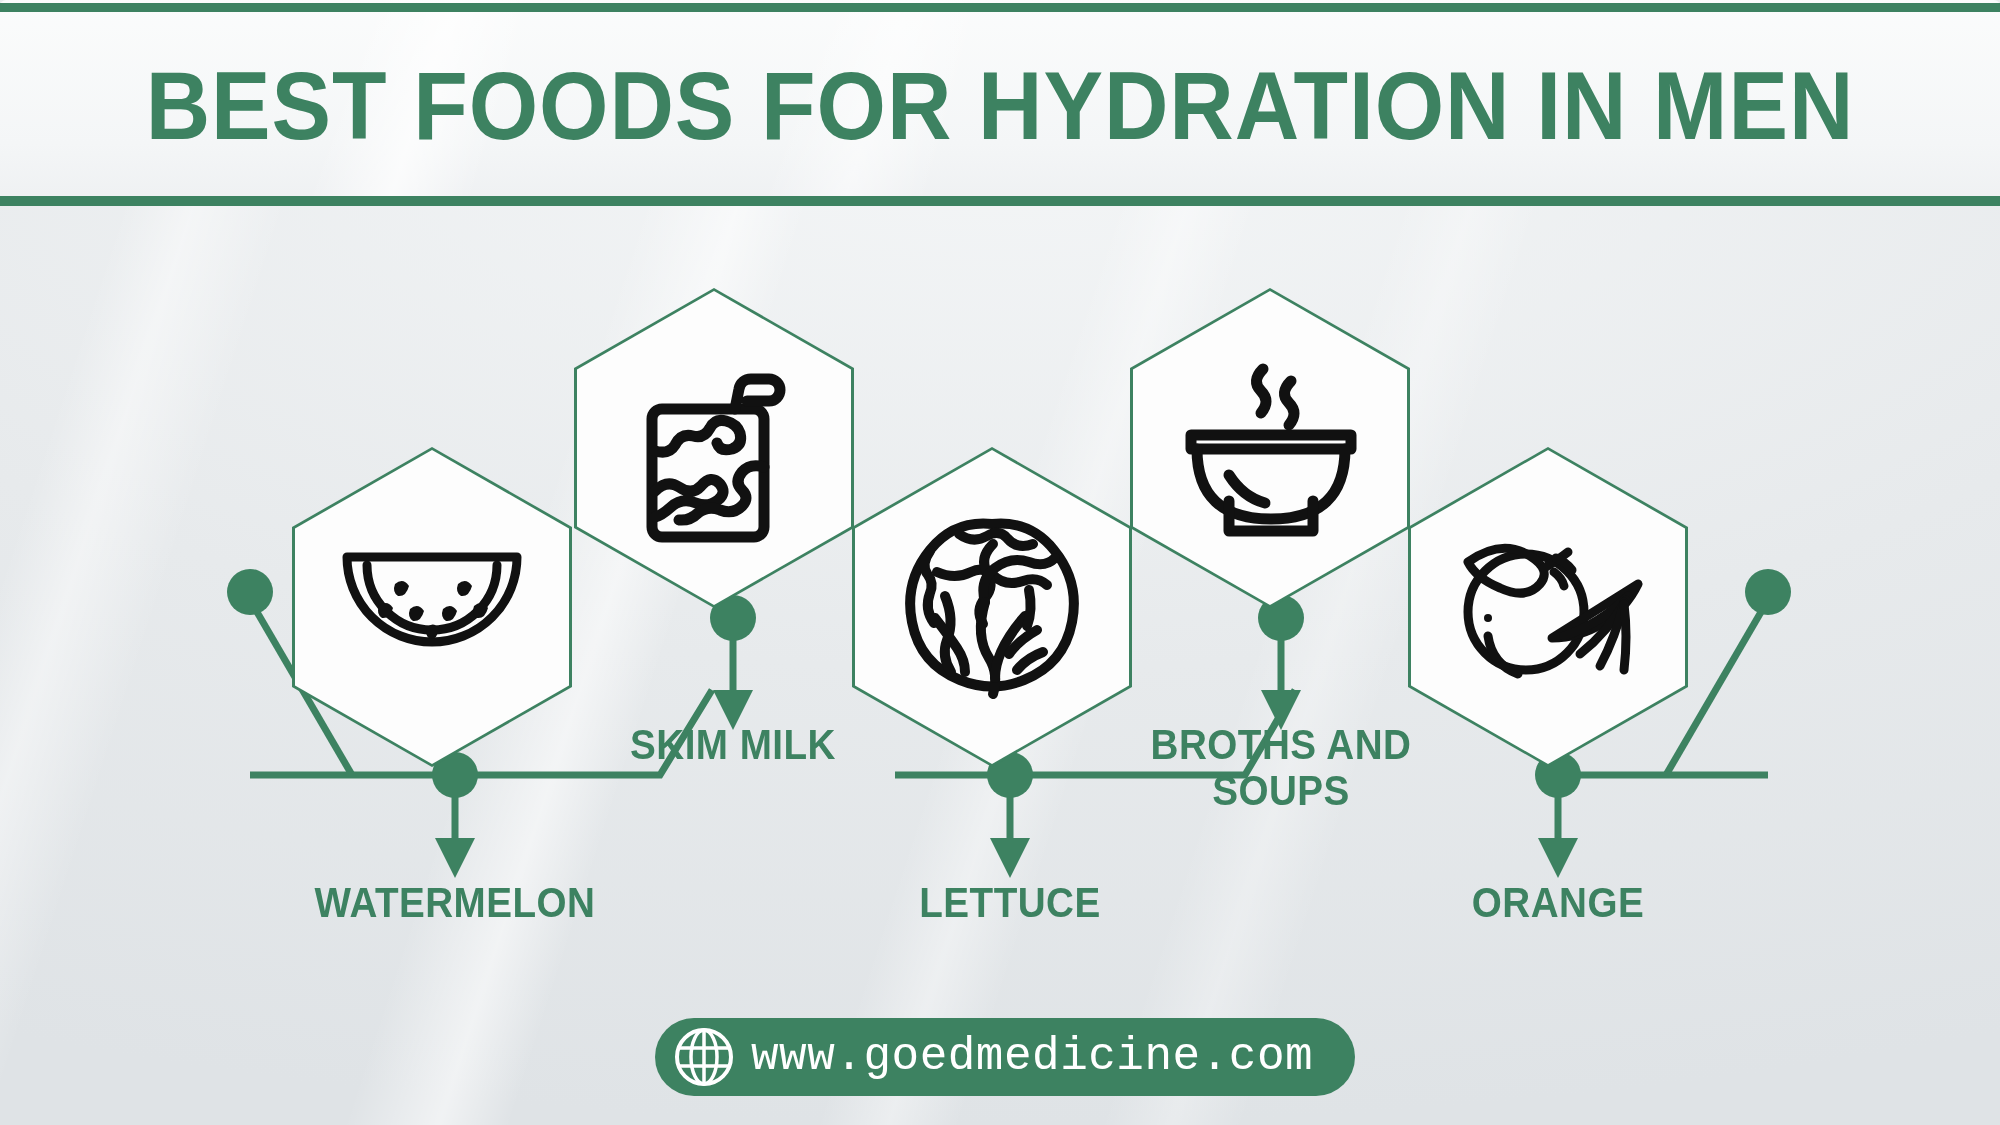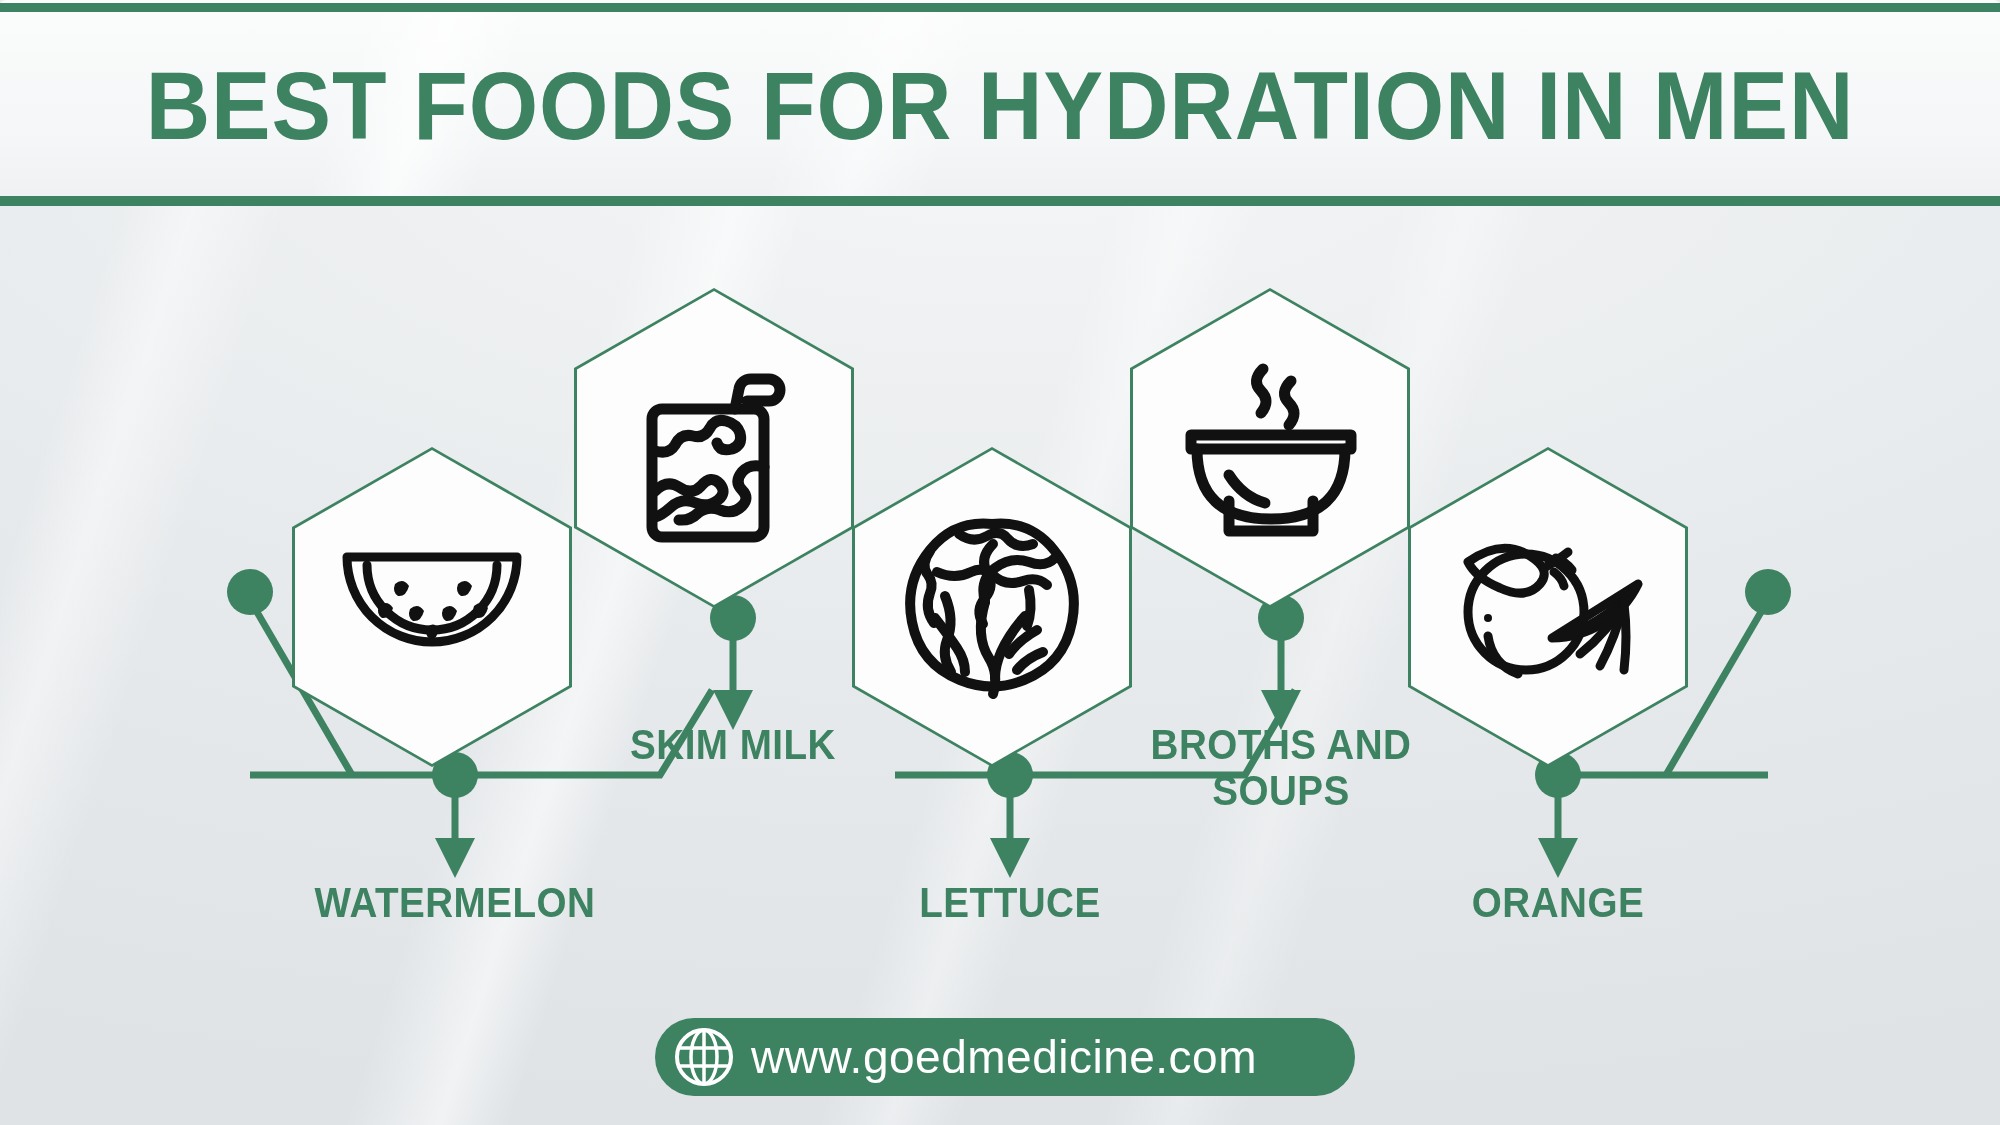--- a/index.html
+++ b/index.html
@@ -85,21 +85,21 @@
     width:700px;height:78px;
     border-radius:39px;
     background:#3d8261;
     display:flex;align-items:center;
     padding-left:18px;
     box-sizing:border-box;
   }
   .globe{width:62px;height:62px;flex:0 0 62px;}
   .url{
     color:#ffffff;font-size:46px;font-weight:400;
-    font-family:Liberation Sans, sans-serif;
+    font-family:Liberation Mono, monospace;
     margin-left:16px;letter-spacing:.5px;
   }
 </style>
 </head>
 <body>
 
 <div class="stage">
 
   <div class="header-band">
     <div class="rule rule-top"></div>

